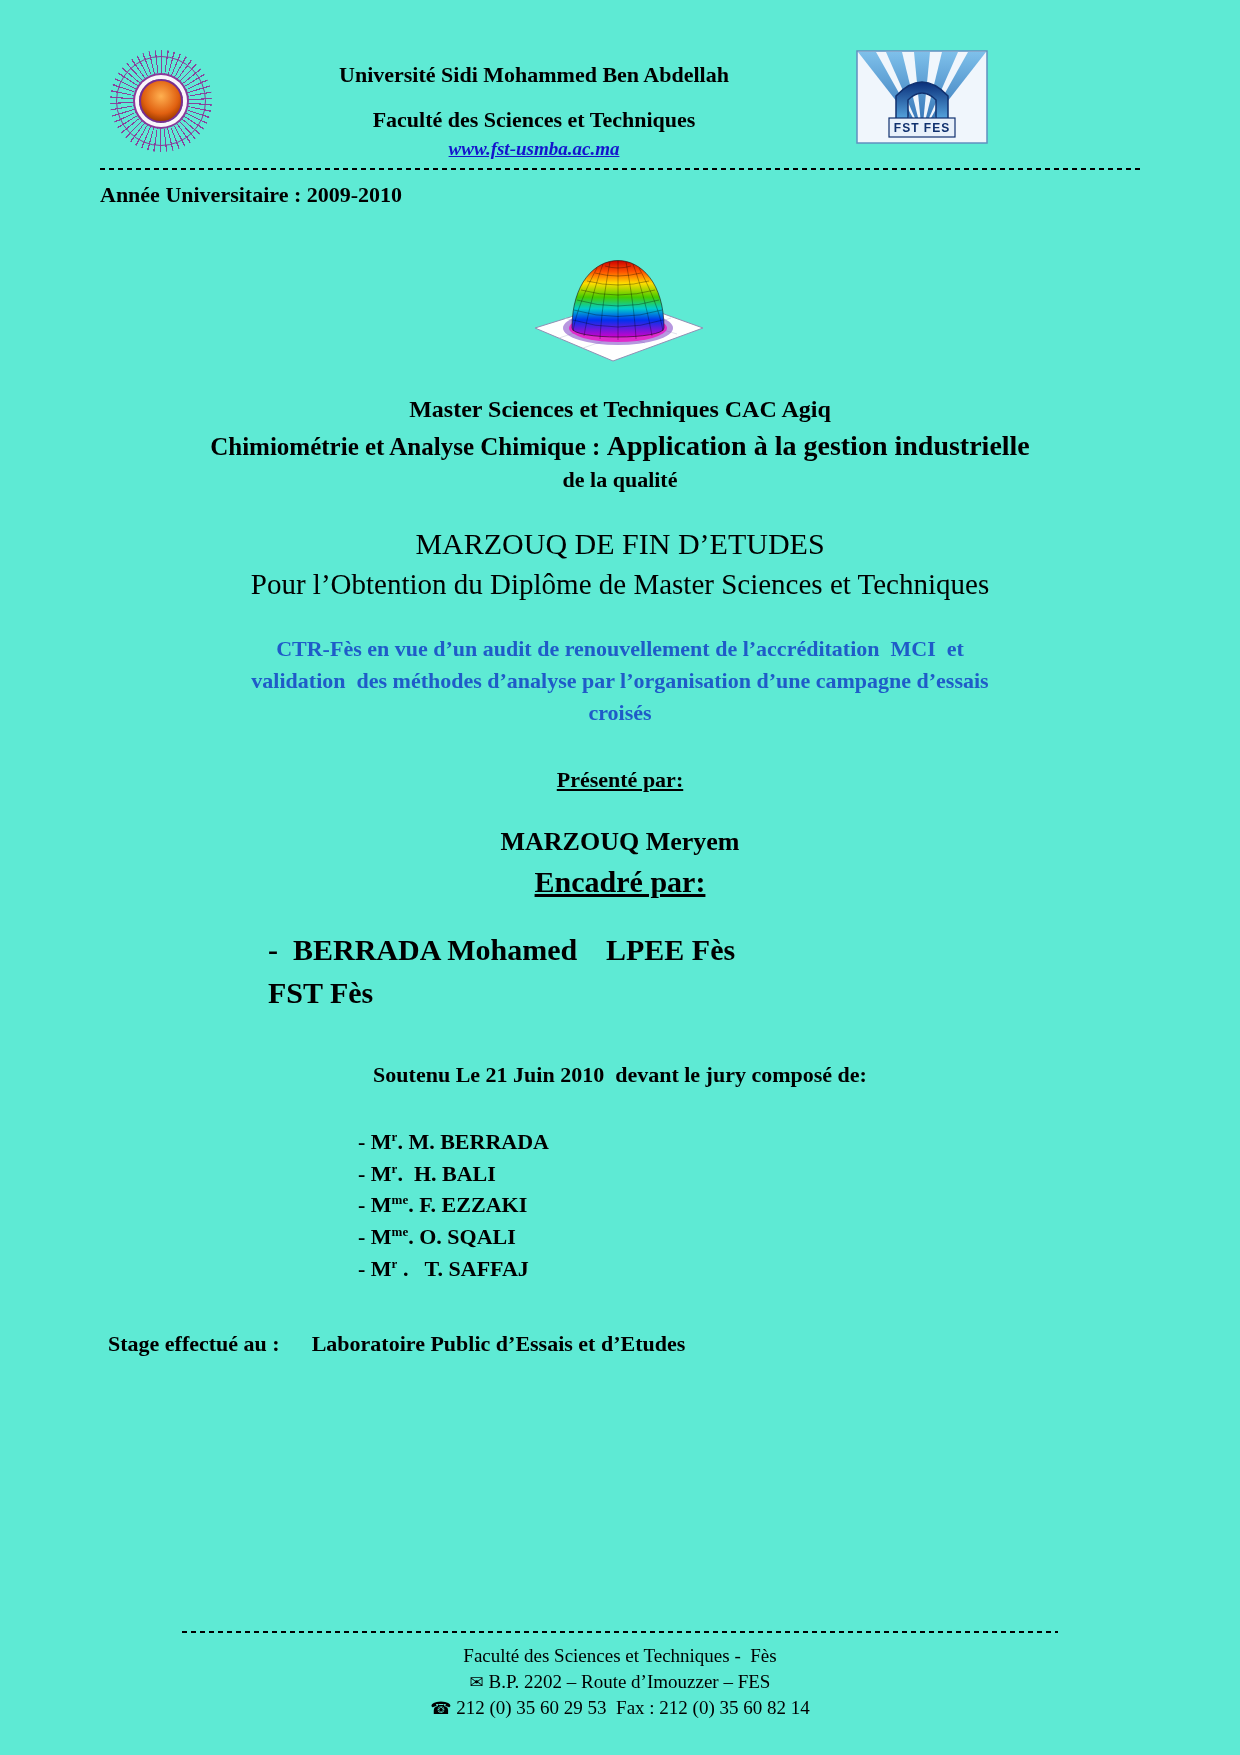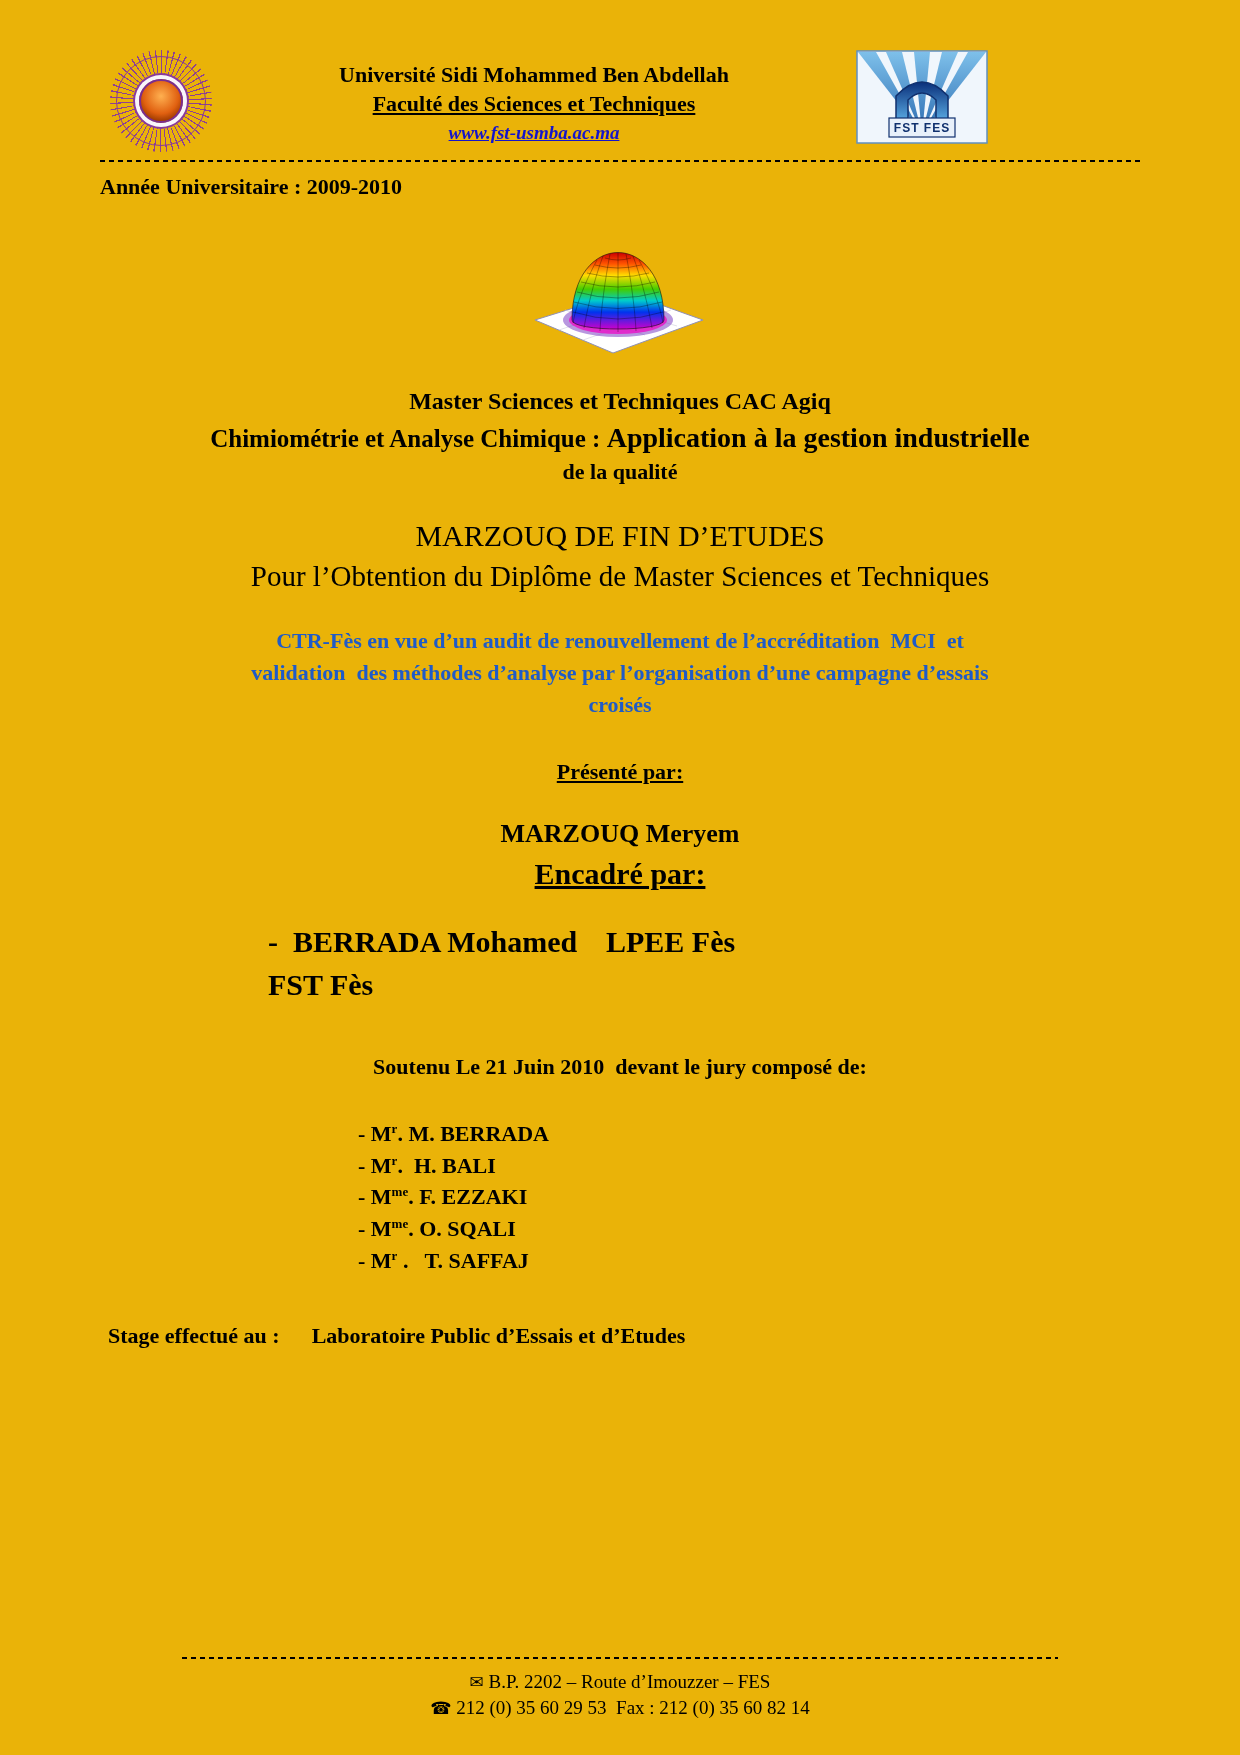--- a/index.html
+++ b/index.html
@@ -1,19 +1,19 @@
 <!DOCTYPE html>
 <html lang="fr"><head>
 <meta charset="utf-8">
 <style>
   * { margin:0; padding:0; box-sizing:border-box; }
   html,body { background:#ffffff; }
   .page {
     width:1240px; height:1755px; position:relative; margin:0 auto;
-    background:#eab308; color:#000;
+    background:#5eead4; color:#000;
     font-family:"Liberation Serif", serif; overflow:hidden;
   }
   .content { padding:50px 100px 0 100px; }
 
   
   .header-row { display:flex; align-items:flex-start; }
   .logo-left { position:relative; width:102px; height:102px; margin-left:10px; flex:0 0 auto; }
   .rays {
     position:absolute; inset:0; border-radius:50%;
     background:repeating-conic-gradient(rgba(138,58,154,0.95) 0deg 1.6deg, rgba(255,255,255,0) 1.6deg 7.2deg);
@@ -23,21 +23,21 @@
     border:1.5px solid #8a3a9a;
   }
   .medal {
     position:absolute; left:29px; top:29px; width:44px; height:44px; border-radius:50%;
     background:radial-gradient(circle at 50% 38%, #ffb050, #e06010 55%, #a03c00 78%, #7a2d8e);
     border:2px solid #7a2d8e;
     box-shadow:0 0 0 4px rgba(255,255,255,0.95), 0 0 0 6px #8a3a9a;
   }
   .header-center { flex:1; text-align:center; padding-top:12px; }
   .hdr-uni, .hdr-fac { font-size:22px; font-weight:bold; }
-  .hdr-fac { margin-top:3px;text-decoration:underline; }
+  .hdr-fac { margin-top:19px; }
   .hdr-web {
     display:inline-block; margin-top:5px; font-size:19px; font-weight:bold; font-style:italic;
     color:#1414cc; text-decoration:underline; cursor:pointer;
   }
   .logo-right { flex:0 0 auto; width:132px; margin-right:152px; }
 
   .dashline, .footer-dash {
     height:2px;
     background:repeating-linear-gradient(90deg, #000 0 5px, transparent 5px 9px);
   }
@@ -220,20 +220,21 @@
     </div>
 
     <div class="stage">
       <span>Stage effectué au :</span><span class="stage-value">Laboratoire Public d’Essais et d’Etudes</span>
     </div>
 
   </div>
 
   <div class="footer">
     <div class="footer-dash"></div>
+    <div class="footer-line pre">Faculté des Sciences et Techniques -  Fès</div>
     <div class="footer-line">
       <span class="glyph">✉</span>
       <span class="pre">B.P. 2202 – Route d’Imouzzer – FES</span>
     </div>
     <div class="footer-line">
       <span class="glyph">☎</span>
       <span class="pre">212 (0) 35 60 29 53  Fax : 212 (0) 35 60 82 14</span>
     </div>
   </div>
 </div>

